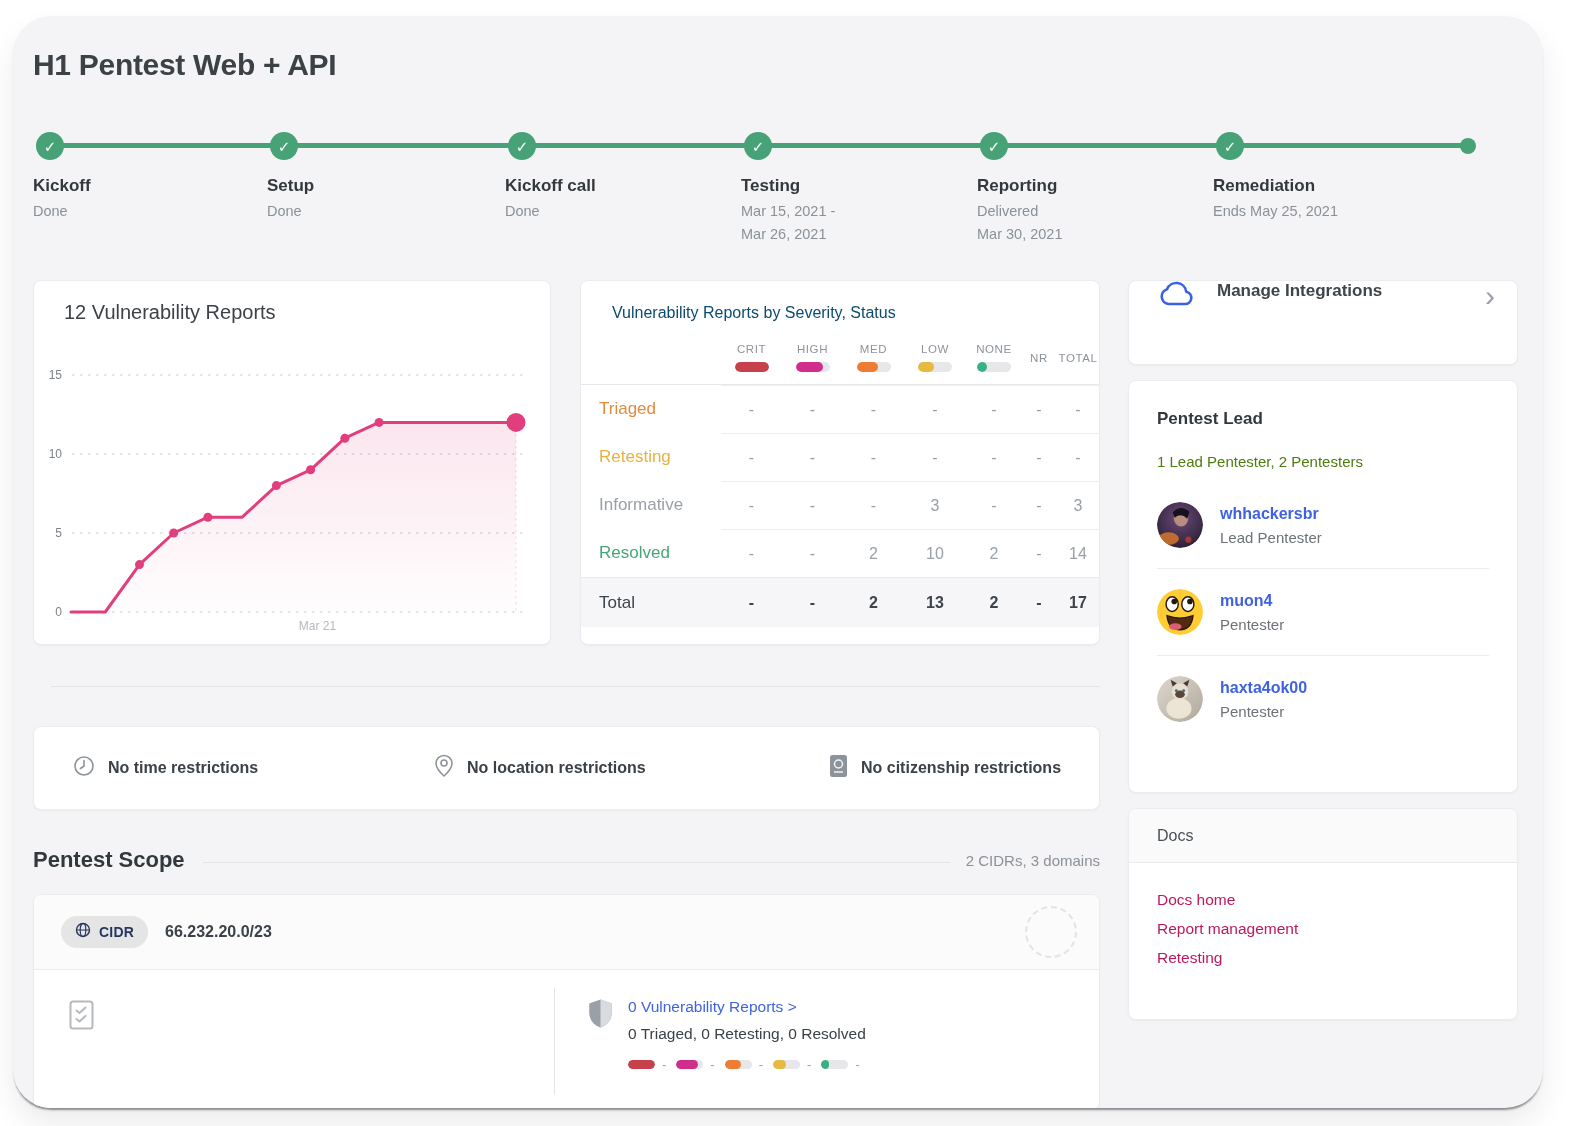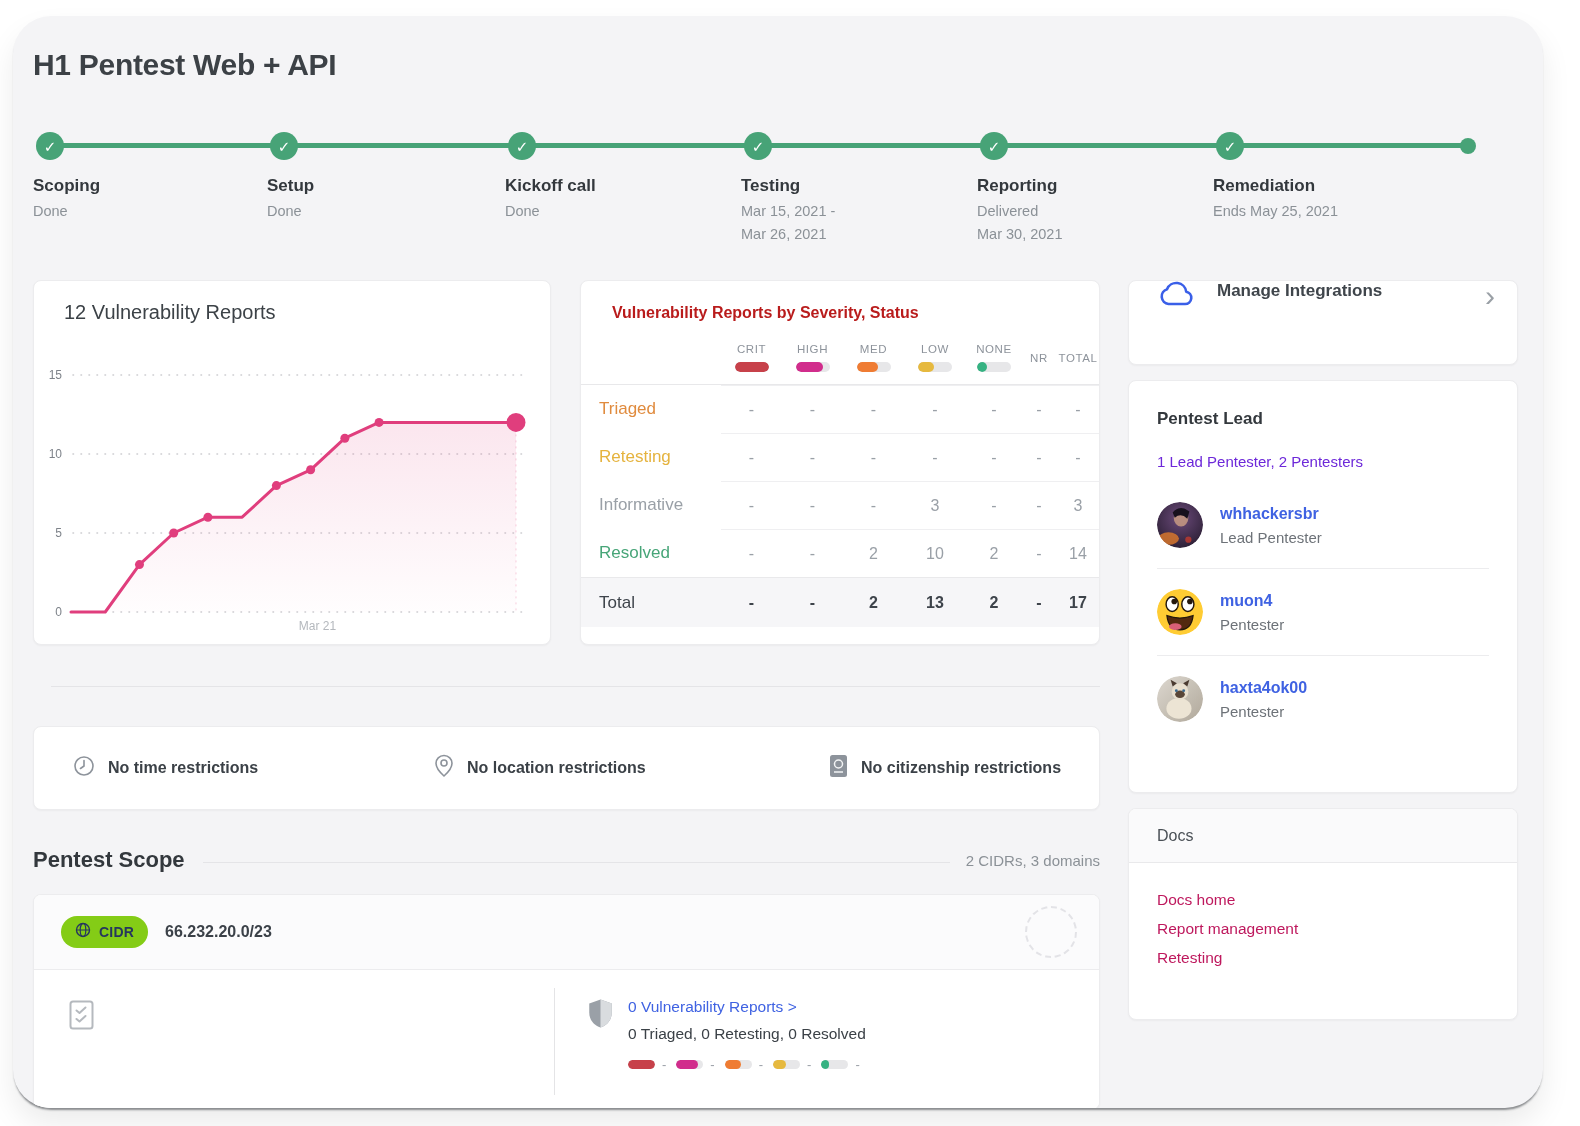--- a/index.html
+++ b/index.html
@@ -27,21 +27,21 @@
   .card { position:absolute; background:#fff; border:1px solid #ececee; border-radius:8px;
     box-shadow:0 1px 2px rgba(25,28,35,.04); }
 
   
   #chart-card { left:20px; top:264px; width:518px; height:365px; }
   .chart-title { position:absolute; left:30px; top:20px; font-size:20px; font-weight:500; color:#3c4247; }
   #chart-svg { position:absolute; left:0; top:0; width:518px; height:365px; }
 
   
   #table-card { left:567px; top:264px; width:520px; height:365px; overflow:hidden; }
-  .table-title { position:absolute; left:31px; top:23px; font-size:16px; font-weight:bold; color:#b91c1c; }
+  .table-title { position:absolute; left:31px; top:23px; font-size:16px; font-weight:normal; color:#0c4a6e; }
   .tbl { position:absolute; left:0; top:62px; width:100%; }
   .tbl-grid { display:grid; grid-template-columns:140px 61px 61px 61px 62px 56px 34px 44px; align-items:center; }
   .tbl-head { padding:0 0 12px 0; border-bottom:1px solid #e8e8ea; }
   .th { display:flex; flex-direction:column; align-items:center; justify-content:flex-end; gap:7px; }
   .th-label { font-size:11.5px; letter-spacing:.6px; color:#8d939b; }
   .pill { width:34px; height:10px; border-radius:5px; background:#e7e7e9; overflow:hidden; }
   .pill-fill { display:block; height:100%; border-radius:5px; }
   .tbl-row { height:48px; }
   .tbl-row .cells-border { border-top:1px solid #efeff1; }
   .row-label { padding-left:18px; font-size:17px; }
@@ -50,21 +50,21 @@
   .tbl-row.total .td { color:#3e444b; font-weight:600; }
 
   
   #integrations-card { left:1115px; top:264px; width:390px; height:85px; display:flex; align-items:flex-start; cursor:pointer; }
   .integ-label { margin-left:22px; font-size:17px; font-weight:bold; color:#3f454b; }
   .integ-chevron { margin-left:auto; margin-right:22px; font-size:30px; color:#9aa0a6; line-height:1; font-weight:400; }
   .cloud-wrap { margin-left:30px; display:flex; }
 
   #team-card { left:1115px; top:364px; width:390px; height:413px; padding:28px; }
   .team-title { font-size:17px; font-weight:bold; color:#33383d; }
-  .team-subtitle { margin-top:24px; font-size:15px; color:#6d28d9; }
+  .team-subtitle { margin-top:24px; font-size:15px; color:#4d7c0f; }
   .member { display:flex; align-items:center; gap:17px; padding:20px 0; }
   .member + .member { border-top:1px solid #ececee; }
   .members { margin-top:12px; }
   .avatar { width:46px; height:46px; border-radius:50%; overflow:hidden; flex:0 0 auto; }
   .member-name { font-size:16px; font-weight:bold; color:#3f62e2; cursor:pointer; }
   .member-role { margin-top:6px; font-size:15px; color:#6d7278; }
 
   #docs-card { left:1115px; top:792px; width:390px; height:212px; overflow:hidden; }
   .docs-head { height:54px; background:#fafafb; border-bottom:1px solid #e9e9eb; display:flex; align-items:center; }
   .docs-title { margin-left:28px; font-size:16px; color:#4a5056; }
@@ -80,21 +80,21 @@
   #scope-head { top:831px; }
 
   #hours-card { left:20px; top:710px; width:1067px; height:84px; }
   .hours-item { position:absolute; top:50%; transform:translateY(-50%); display:flex; align-items:center; gap:13px; }
   .hours-label { font-size:16px; font-weight:600; color:#3b4147; }
 
   
   #scope-card { left:20px; top:878px; width:1067px; height:216px; overflow:hidden; }
   .scope-asset-row { position:absolute; left:0; top:0; width:100%; height:75px; background:#fbfbfc;
     border-bottom:1px solid #ececee; display:flex; align-items:center; }
-  .asset-badge { margin-left:27px; display:inline-flex; align-items:center; gap:8px; background:#84cc16;
+  .asset-badge { margin-left:27px; display:inline-flex; align-items:center; gap:8px; background:#e5e5e5;
     border-radius:16px; padding:6px 14px; }
   .asset-badge-label { font-size:14px; font-weight:bold; color:#26365e; letter-spacing:.2px; }
   .asset-value { margin-left:17px; font-size:16px; font-weight:bold; color:#3b4148; }
   .dashed-circle { position:absolute; right:22px; top:11px; width:52px; height:52px; border:2px dashed #e3e3e7; border-radius:50%; }
   .scope-bottom { position:absolute; left:0; top:75px; right:0; bottom:0; background:#fff; }
   .clipboard-wrap { position:absolute; left:35px; top:30px; }
   .v-divider { position:absolute; left:520px; top:18px; bottom:14px; width:1px; background:#e4e4e6; }
   .shield-wrap { position:absolute; left:553px; top:28px; }
   .reports { position:absolute; left:594px; top:28px; }
   .reports-link { font-size:15.5px; color:#3f62e2; cursor:pointer; }
@@ -113,21 +113,21 @@
   <div class="page-title">H1 Pentest Web + API</div>
 
   <div class="timeline">
     <div class="tl-line"></div>
     <div class="tl-end-dot"></div>
     <div id="timeline-steps">
         <div class="step" style="left: 20px;">
     <div class="node">
       <span class="check">✓</span>
     </div>
-    <div class="step-label">Scoping</div>
+    <div class="step-label">Kickoff</div>
     <div class="step-sub">Done</div>
     <div class="step-sub"></div>
   </div>
         <div class="step" style="left: 254px;">
     <div class="node">
       <span class="check">✓</span>
     </div>
     <div class="step-label">Setup</div>
     <div class="step-sub">Done</div>
     <div class="step-sub"></div>

